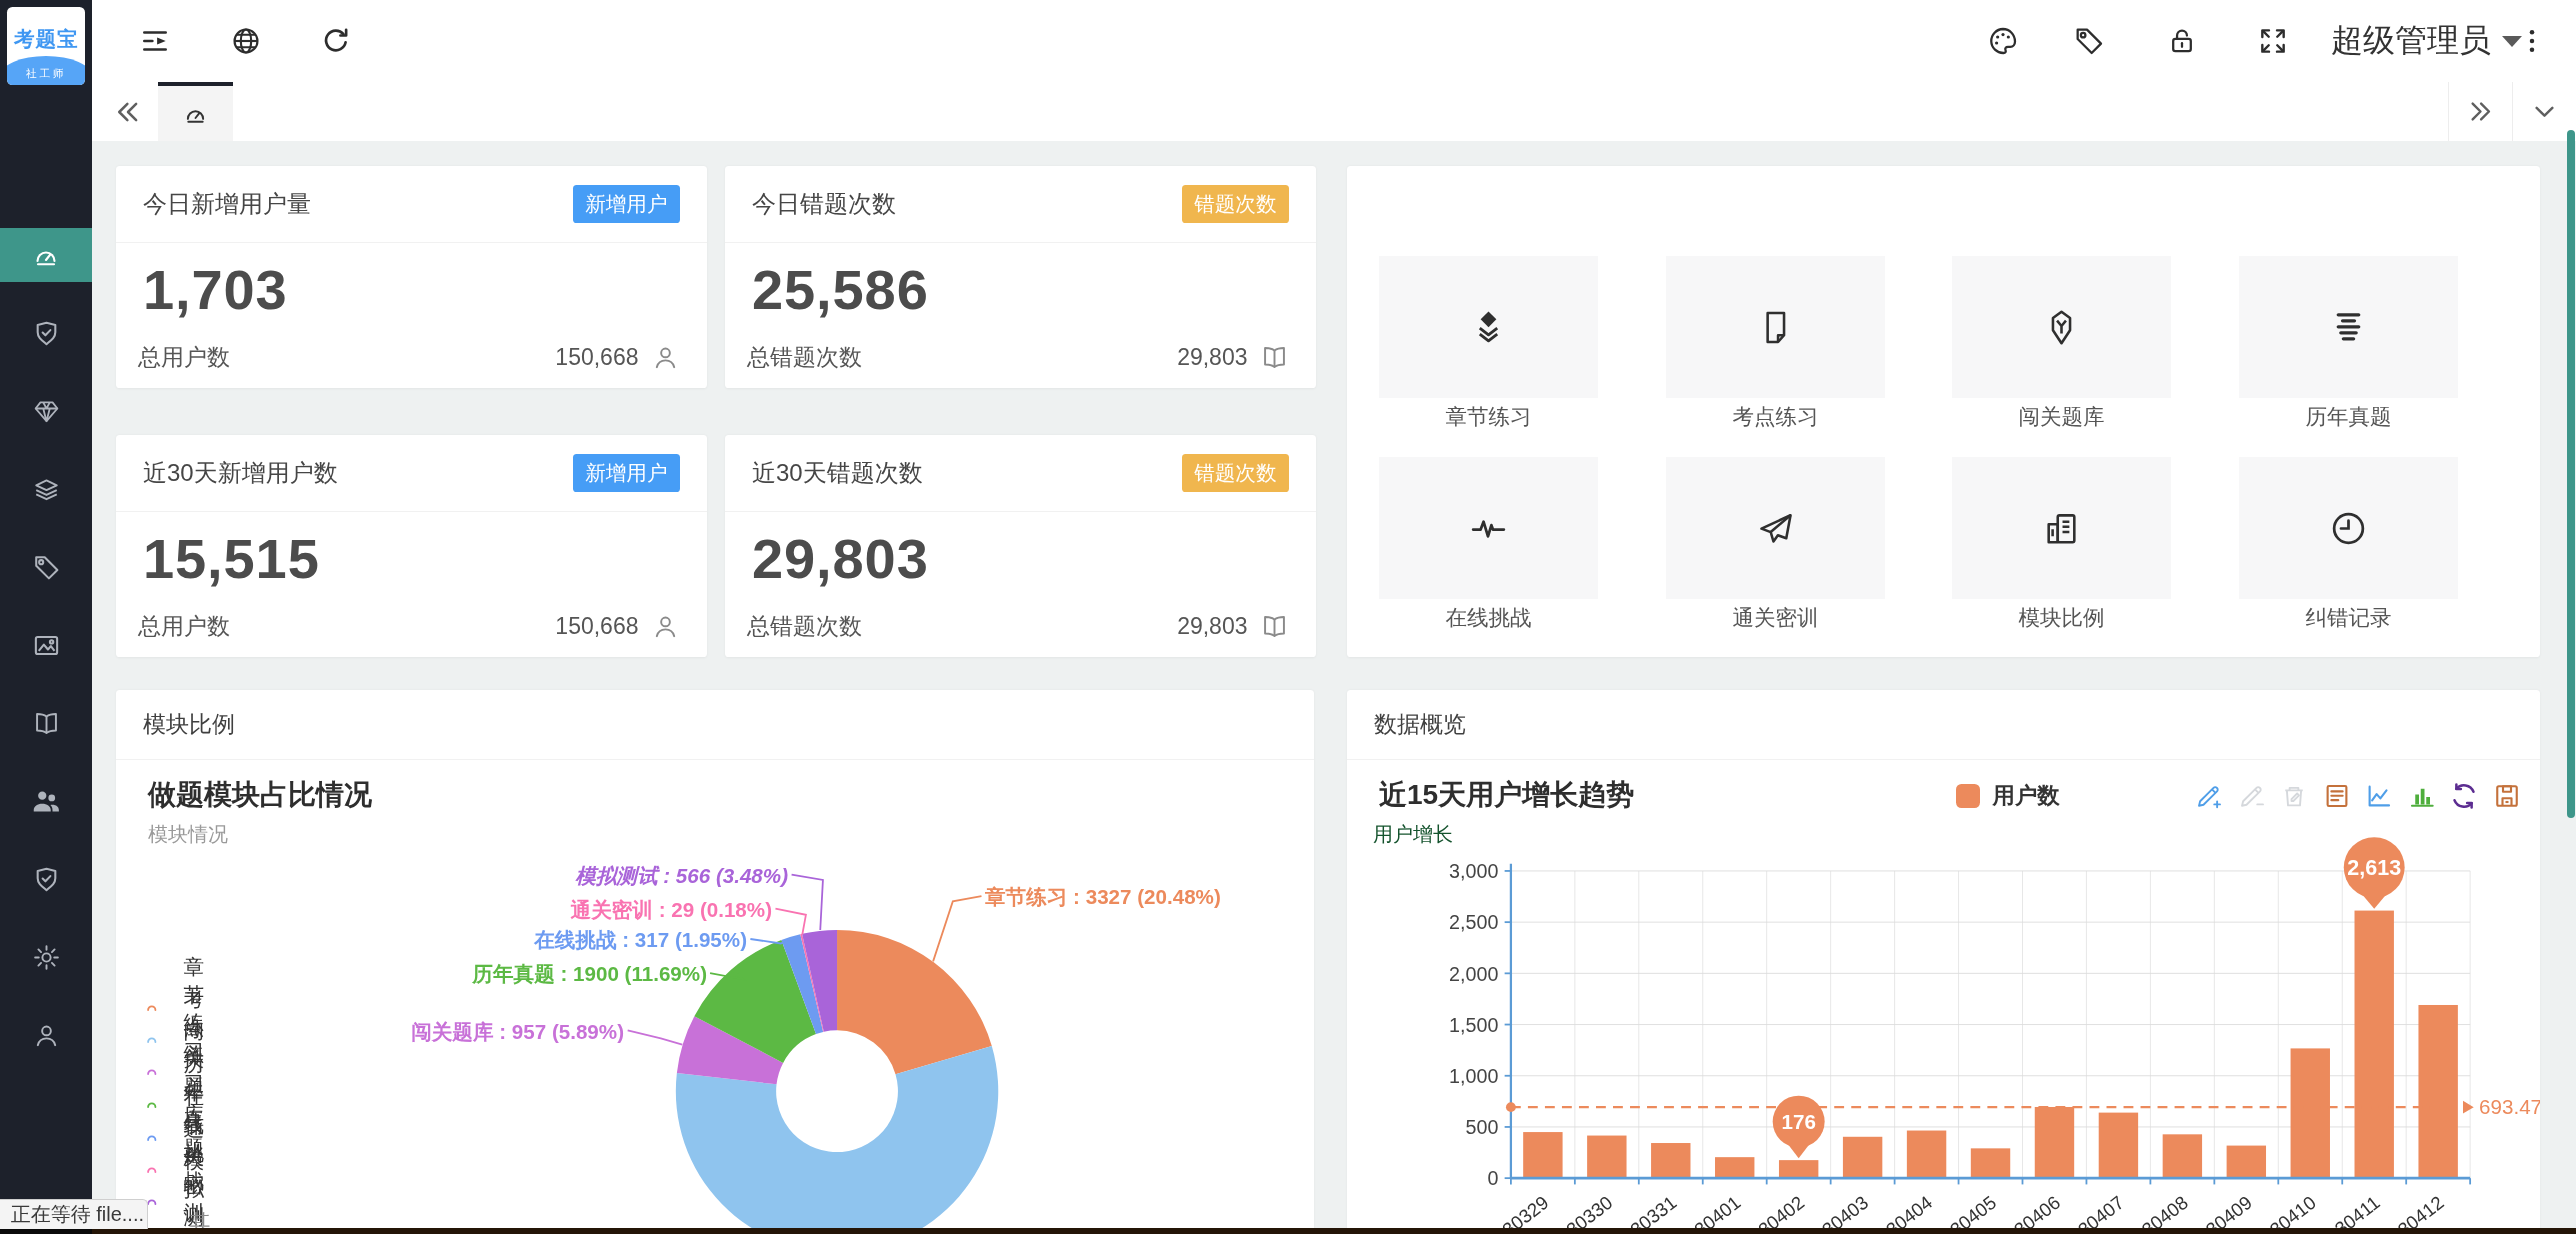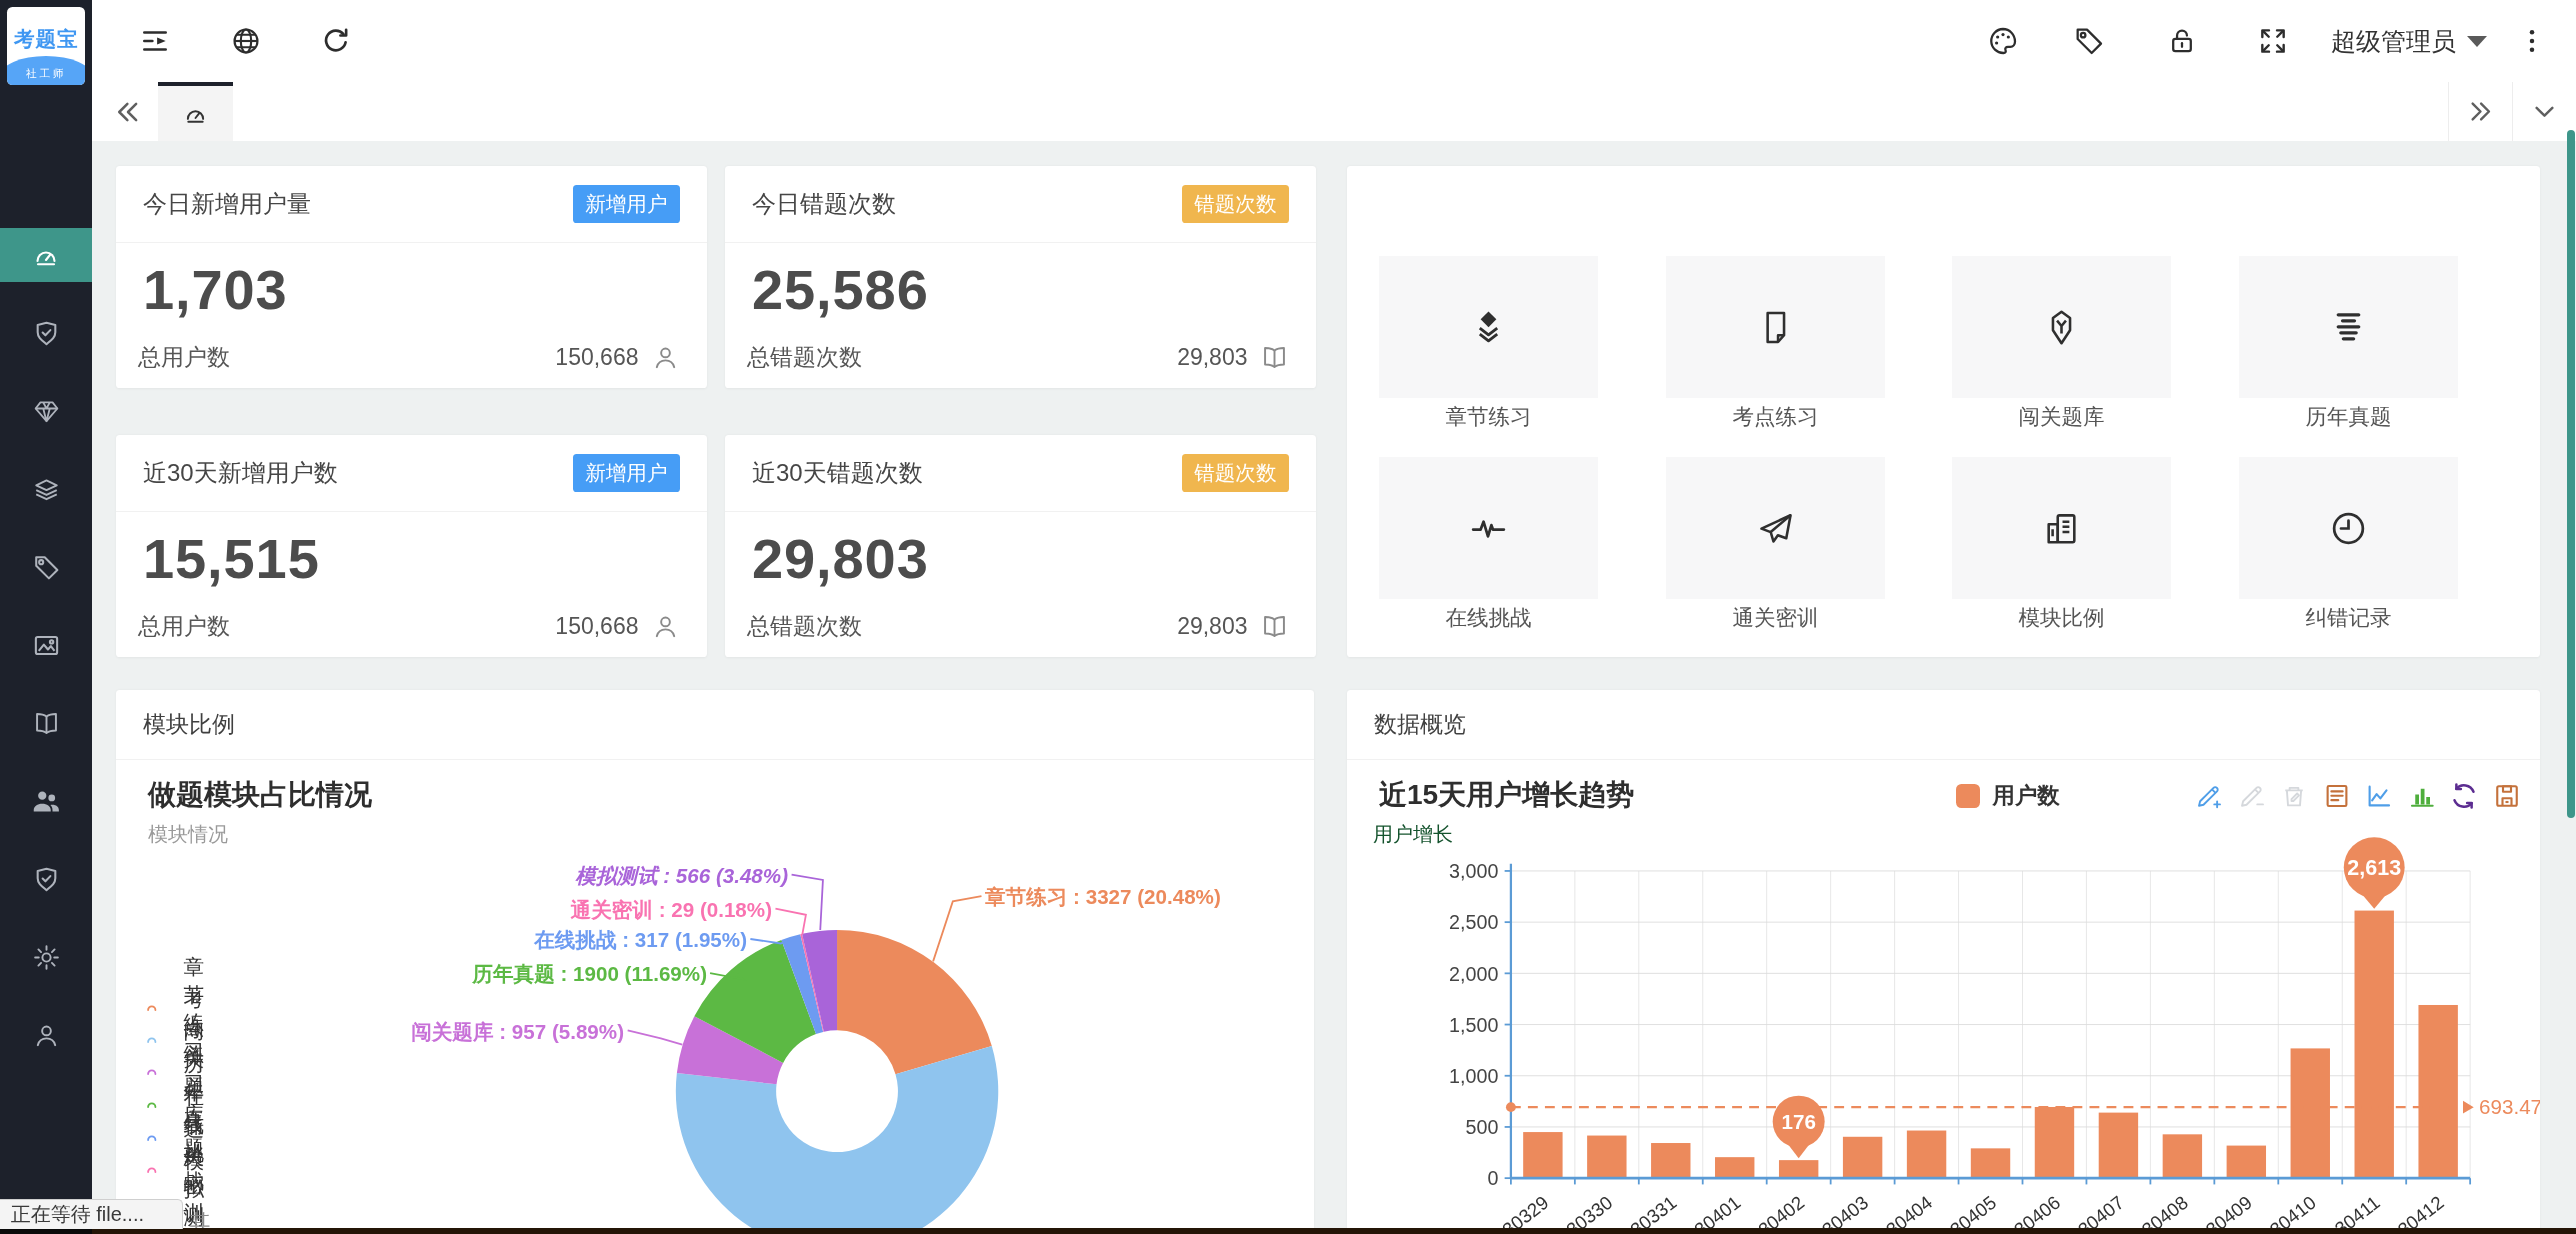--- a/index.html
+++ b/index.html
@@ -11,21 +11,21 @@
   .logo-title{position:absolute;top:18px;left:0;width:100%;text-align:center;color:#3f97f2;font-size:20.6px;font-weight:bold;letter-spacing:0.9px;}
   .logo-band{position:absolute;bottom:0;left:-7.2px;right:-7.2px;height:29px;background:#56a5f7;border-radius:50% 50% 0 0/70% 70% 0 0;}
   .logo-sub{position:absolute;bottom:4.5px;left:0;width:100%;text-align:center;color:#fff;font-size:10.7px;letter-spacing:2.7px;}
   .snav{position:absolute;left:0;width:92px;display:flex;flex-direction:column;}
   .snav-item{width:92px;height:54px;margin-bottom:24px;display:flex;align-items:center;justify-content:center;color:#aeb3bc;cursor:pointer;}
   .snav-item.active{color:#fff;}
   
   .topbar{position:absolute;left:92px;top:0;width:2484px;height:82px;background:#fff;border-bottom:0.9px solid #f0f0f0;z-index:5;}
   .tb-ic{position:absolute;top:25px;width:32px;height:32px;color:#2d2d2d;cursor:pointer;}
   .user-menu{position:absolute;top:0;height:82px;left:2239px;display:flex;align-items:center;gap:10.7px;cursor:pointer;}
-  .user-name{font-size:25px;color:#333;}
+  .user-name{font-size:32px;color:#333;}
   .caret{width:0;height:0;border-left:10px solid transparent;border-right:10px solid transparent;border-top:11.6px solid #5a5a5a;}
   
   .tabbar{position:absolute;left:92px;top:82px;width:2484px;height:59px;background:#fff;z-index:5;}
   .tab-collapse{position:absolute;left:9px;top:0;width:54px;height:59px;display:flex;align-items:center;justify-content:center;color:#5f5f5f;cursor:pointer;}
   .tab-active{position:absolute;left:66px;top:0;width:75px;height:59px;background:#f4f4f4;border-top:4.5px solid #1d212b;display:flex;align-items:center;justify-content:center;color:#333;cursor:pointer;box-sizing:border-box;}
   .tab-right{position:absolute;right:0;top:0;height:59px;display:flex;}
   .tab-rbtn{width:63px;height:59px;display:flex;align-items:center;justify-content:center;color:#5f5f5f;border-left:0.9px solid #ededed;cursor:pointer;}
   
   .content{position:absolute;left:92px;top:142px;width:2484px;height:1093px;overflow:hidden;}
   .card,.panel{position:absolute;background:#fff;border-radius:3.6px;box-shadow:0 0.9px 2.7px rgba(0,0,0,.05);}
@@ -60,21 +60,21 @@
   .bar-legend{position:absolute;left:609px;top:90px;display:flex;align-items:center;gap:12.5px;cursor:pointer;}
   .bar-legend .sw{width:24px;height:24px;border-radius:5.4px;}
   .bar-legend .lt{font-size:22.4px;font-weight:bold;color:#333;}
   .bar-tools{position:absolute;left:847px;top:91px;display:flex;gap:12.5px;}
   .bt{width:30px;height:30px;cursor:pointer;}
   .axis-label{position:absolute;left:26px;top:131px;font-size:20px;color:#14532d;}
   
   .v-scroll{position:absolute;right:0.9px;top:130px;width:8px;height:688px;background:#3e968a;border-radius:4.5px;z-index:45;cursor:pointer;}
   .bottom-strip{position:absolute;left:0;bottom:0;width:2576px;height:6.3px;background:#241507;z-index:40;}
   .bottom-strip-l{position:absolute;left:0;bottom:0;width:92px;height:6.3px;background:#0a0a0a;z-index:41;}
-  .status-tip{position:absolute;left:0;bottom:5.4px;width:183px;height:30px;background:#f4f4f4;border:0.9px solid #cfcfcf;border-left:none;border-bottom:none;border-radius:0 5.4px 0 0;display:flex;align-items:center;padding-left:10.7px;font-size:20px;color:#3a3a3a;z-index:46;box-sizing:border-box;}
+  .status-tip{position:absolute;left:0;bottom:5.4px;width:148px;height:30px;background:#f4f4f4;border:0.9px solid #cfcfcf;border-left:none;border-bottom:none;border-radius:0 5.4px 0 0;display:flex;align-items:center;padding-left:10.7px;font-size:20px;color:#3a3a3a;z-index:46;box-sizing:border-box;}
 </style>
 </head>
 <body>
 
 <svg width="0" height="0" style="position:absolute">
 <defs>
 <symbol id="i-gauge" viewBox="0 0 24 24" fill="none" stroke="currentColor" stroke-width="1.7" stroke-linecap="round">
   <path d="M5.2 16.8a6.8 6.8 0 1 1 13.6 0"></path>
         <line x1="12" y1="16" x2="15.4" y2="11.6"></line>
         <line x1="5.6" y1="19.4" x2="18.4" y2="19.4"></line>

